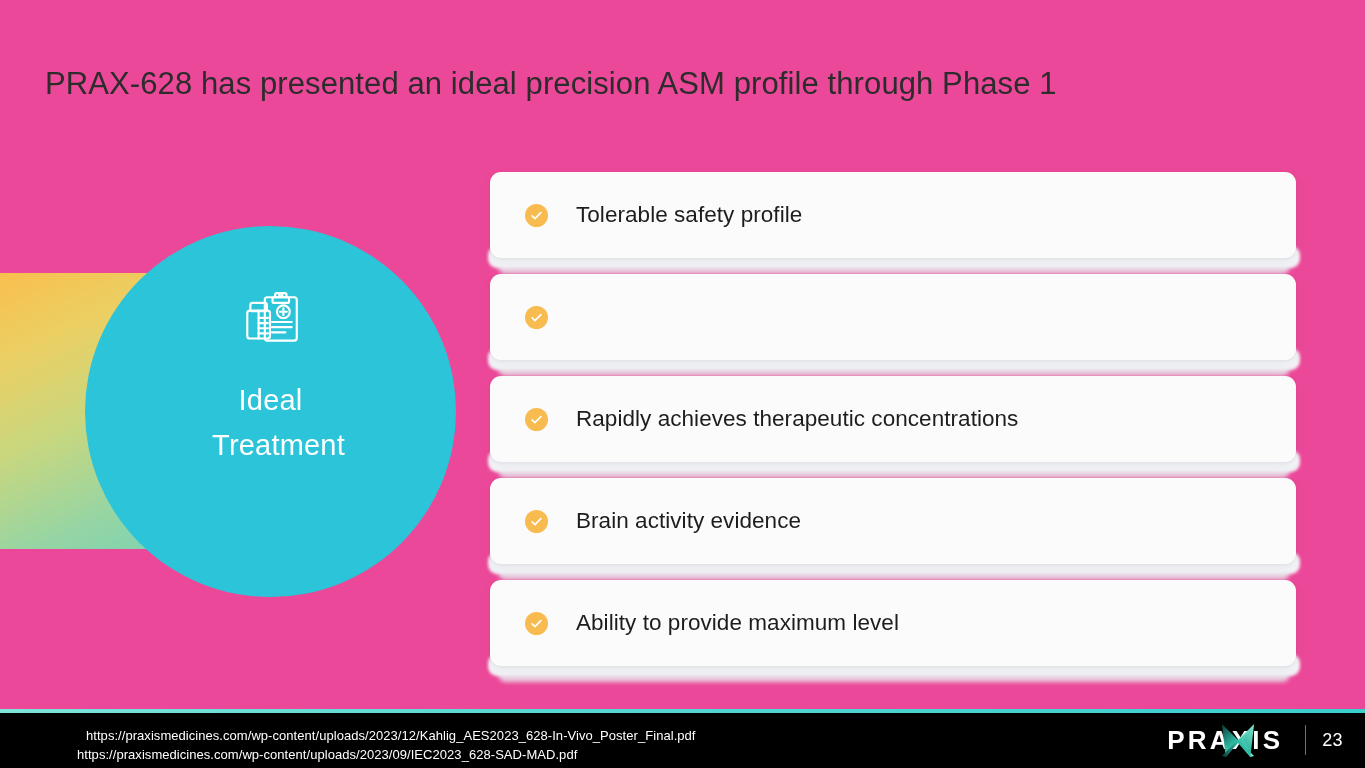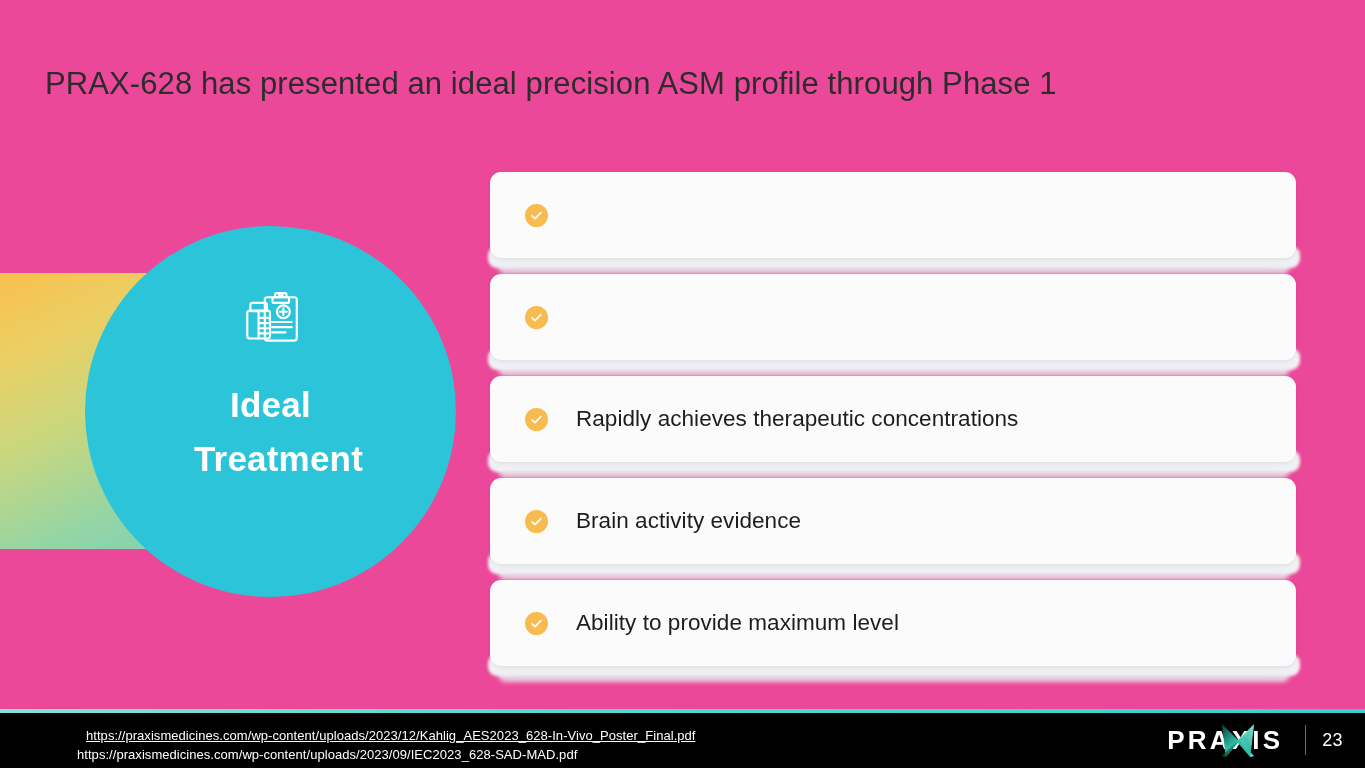--- a/index.html
+++ b/index.html
@@ -43,22 +43,22 @@
     flex-direction:column;
     align-items:center;
     justify-content:flex-start;
     padding-top:62px;
     box-sizing:border-box;
   }
   .circle-icon{width:66px;height:66px;display:block;}
   .circle-label{
     margin-top:24px;
     color:#ffffff;
-    font-size:35px;
-    font-weight:bold;
+    font-size:29px;
+    font-weight:normal;
     line-height:1.55;
     text-align:center;
     letter-spacing:0.2px;
   }
   .circle-label .l2{display:block;margin-left:16px;}
 
   
   .cards{
     position:absolute;
     left:486px; top:166px;
@@ -128,21 +128,21 @@
     line-height:19px;
   }
   .flink{
     display:block;
     color:#ffffff;
     font-size:13px;
     letter-spacing:0.05px;
     text-decoration:none;
     white-space:nowrap;
   }
-  .flink.underlined{text-decoration:underline;padding-left:9px;}
+  .flink.underlined{padding-left:9px;}
 
   
   .logo{
     position:absolute;
     right:22px; top:722px;
     height:36px;
     display:flex;align-items:center;
   }
   .logo-mark{position:relative;width:132px;height:32px;}
   .logo-word{
@@ -201,20 +201,21 @@
 
     <div class="card-wrap">
       <div class="card-stack-a"></div>
       <div class="card-stack-b"></div>
       <div class="card">
         <span class="check">
           <svg viewBox="0 0 24 24" width="15" height="15" fill="none" stroke="#ffffff" stroke-width="2.6" stroke-linecap="round" stroke-linejoin="round">
             <path d="M5 12.5l4.5 4.5L19 7.5"></path>
           </svg>
         </span>
+        <span class="card-text">Tolerable safety profile</span>
       </div>
     </div>
 
     <div class="card-wrap">
       <div class="card-stack-a"></div>
       <div class="card-stack-b"></div>
       <div class="card">
         <span class="check">
           <svg viewBox="0 0 24 24" width="15" height="15" fill="none" stroke="#ffffff" stroke-width="2.6" stroke-linecap="round" stroke-linejoin="round">
             <path d="M5 12.5l4.5 4.5L19 7.5"></path>

